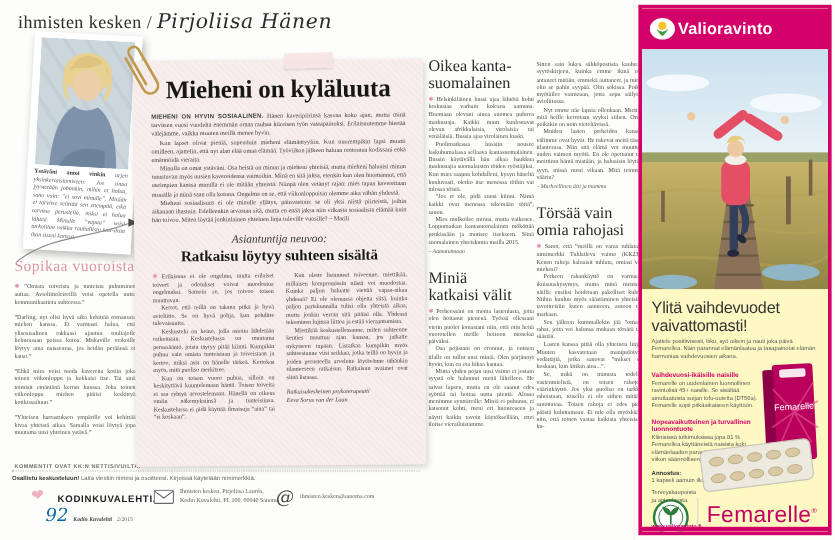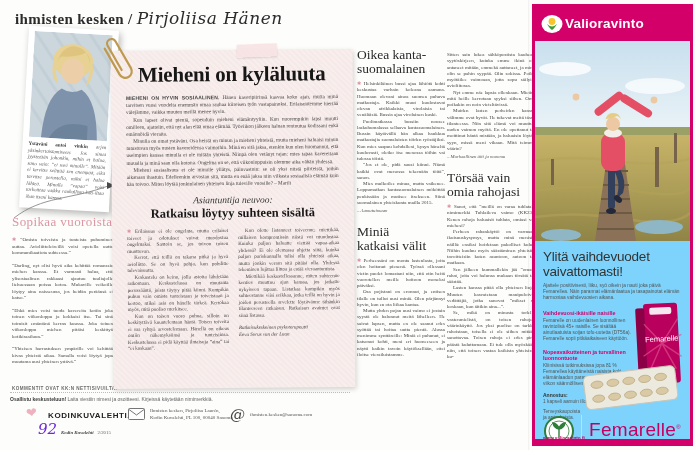--- a/index.html
+++ b/index.html
@@ -7,21 +7,21 @@
   #canvas {
     position:relative; width:696px; height:450px; background:#fdfdfc;
     font-family:"Liberation Serif", serif; color:#3b3b3b; overflow:hidden;
     box-shadow:0 0 4px rgba(0,0,0,.2);
   }
   .gutter { position:absolute; left:528px; top:0; width:2px; height:450px;
     background:linear-gradient(90deg, rgba(0,0,0,.06), rgba(0,0,0,0)); }
 
   
   #header { position:absolute; left:15px; top:8px; white-space:nowrap; }
-  #header .section { font-size:15px; letter-spacing:.4px; color:#2c2c2c;font-weight:bold; }
+  #header .section { font-size:15px; letter-spacing:.4px; color:#2c2c2c; }
   #header .author  { font-size:17px; font-style:italic; font-family:"DejaVu Serif", serif;
                      color:#2c2c2c; letter-spacing:.5px; }
 
   
   #polaroid { position:absolute; left:24px; top:28px; width:90px; height:182px;
     background:#fff; padding:5px 6px 4px; transform:rotate(3.2deg);
     box-shadow:2px 3px 7px rgba(0,0,0,.28); }
   #polaroid svg { display:block; width:78px; height:106px; }
   #photo-caption { margin-top:4px; font-size:5px; line-height:1.32; font-style:italic;
     color:#555; text-align:justify; }
@@ -93,27 +93,27 @@
   #site-label { position:absolute; left:38px; top:6px; font-size:8px; font-weight:bold;
     letter-spacing:.6px; color:#222; }
   #envelope-icon { position:absolute; left:118px; top:3px; }
   #address { position:absolute; left:140px; top:2px; font-size:5px; line-height:1.4;
     color:#555; white-space:pre-line; font-family:"Liberation Serif",serif; }
   #at-icon { position:absolute; left:220px; top:0; font-size:15px; font-style:italic;
     font-family:"DejaVu Serif",serif; color:#444; }
   #email { position:absolute; left:240px; top:7px; font-size:5px; color:#555;
     font-family:"Liberation Serif",serif; }
   #pageno { position:absolute; left:38px; top:420px; }
-  #pageno .num { font-size:15px; font-style:italic; font-family:"DejaVu Serif",serif; color:#6d28d9; }
+  #pageno .num { font-size:15px; font-style:italic; font-family:"DejaVu Serif",serif; color:#0369a1; }
   #pageno .mag { font-size:4.8px; font-weight:bold; font-style:italic; color:#444; }
   #pageno .iss { font-size:4.8px; color:#666; }
 
   
   #ad { position:absolute; left:532px; top:4px; width:161px; height:442px;
-    border:3px solid #d4006a; background:#7dd3fc;
+    border:3px solid #d4006a; background:#fef9c3;
     font-family:"Liberation Sans",sans-serif; overflow:hidden; }
   #ad-band { position:absolute; left:0; top:0; width:155px; height:34px; background:#d4006a; }
   #ad-band .logo-text { position:absolute; left:30px; top:9px; color:#fff; font-size:13.5px;
     font-weight:bold; letter-spacing:.2px; }
   #ad-band svg { position:absolute; left:6px; top:7px; }
   #ad-photo { position:absolute; left:0; top:34px; width:155px; height:200px; }
   #ad-headline { position:absolute; left:8px; top:243px; font-size:13.5px; line-height:1.1;
     color:#333; white-space:pre-line; letter-spacing:-.2px; }
   #ad-intro { position:absolute; left:8px; top:276px; width:141px; font-size:4.8px;
     line-height:1.3; color:#555; }

